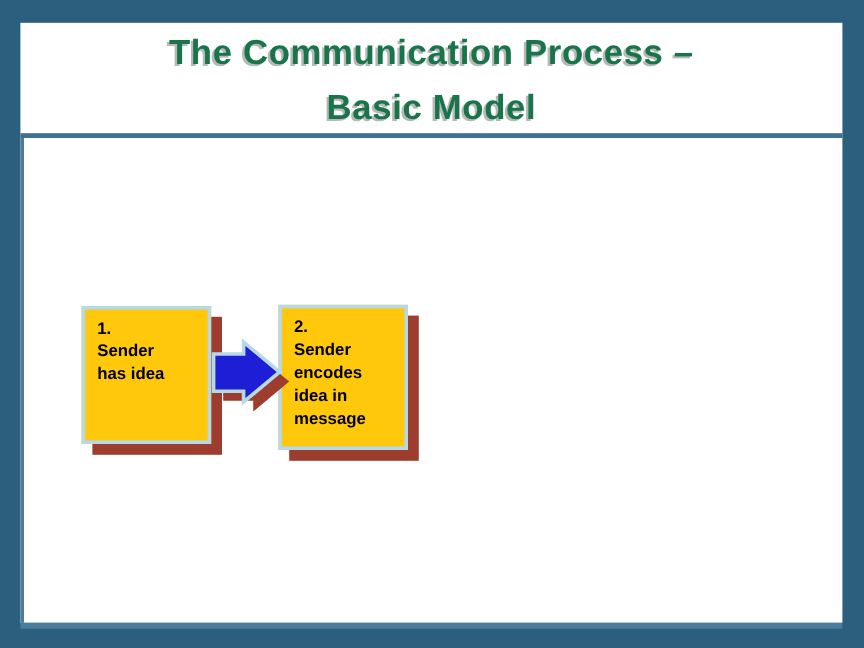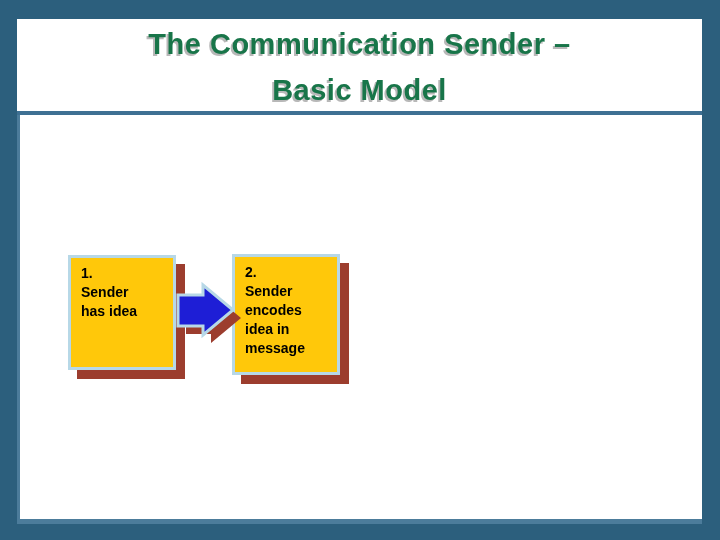--- a/index.html
+++ b/index.html
@@ -79,21 +79,21 @@
     width: 70px; height: 62px;
   }
 </style>
 </head>
 <body>
 
 <div id="stage">
 
   <div class="slide-surface"></div>
 
-  <div class="slide-title">The Communication Sender –
+  <div class="slide-title">The Communication Process –
 Basic Model</div>
 
   <div class="title-divider"></div>
   <div class="left-line"></div>
   <div class="bottom-line"></div>
 
   <div class="flow-box box-1">1.
 Sender
 has idea</div>
 

